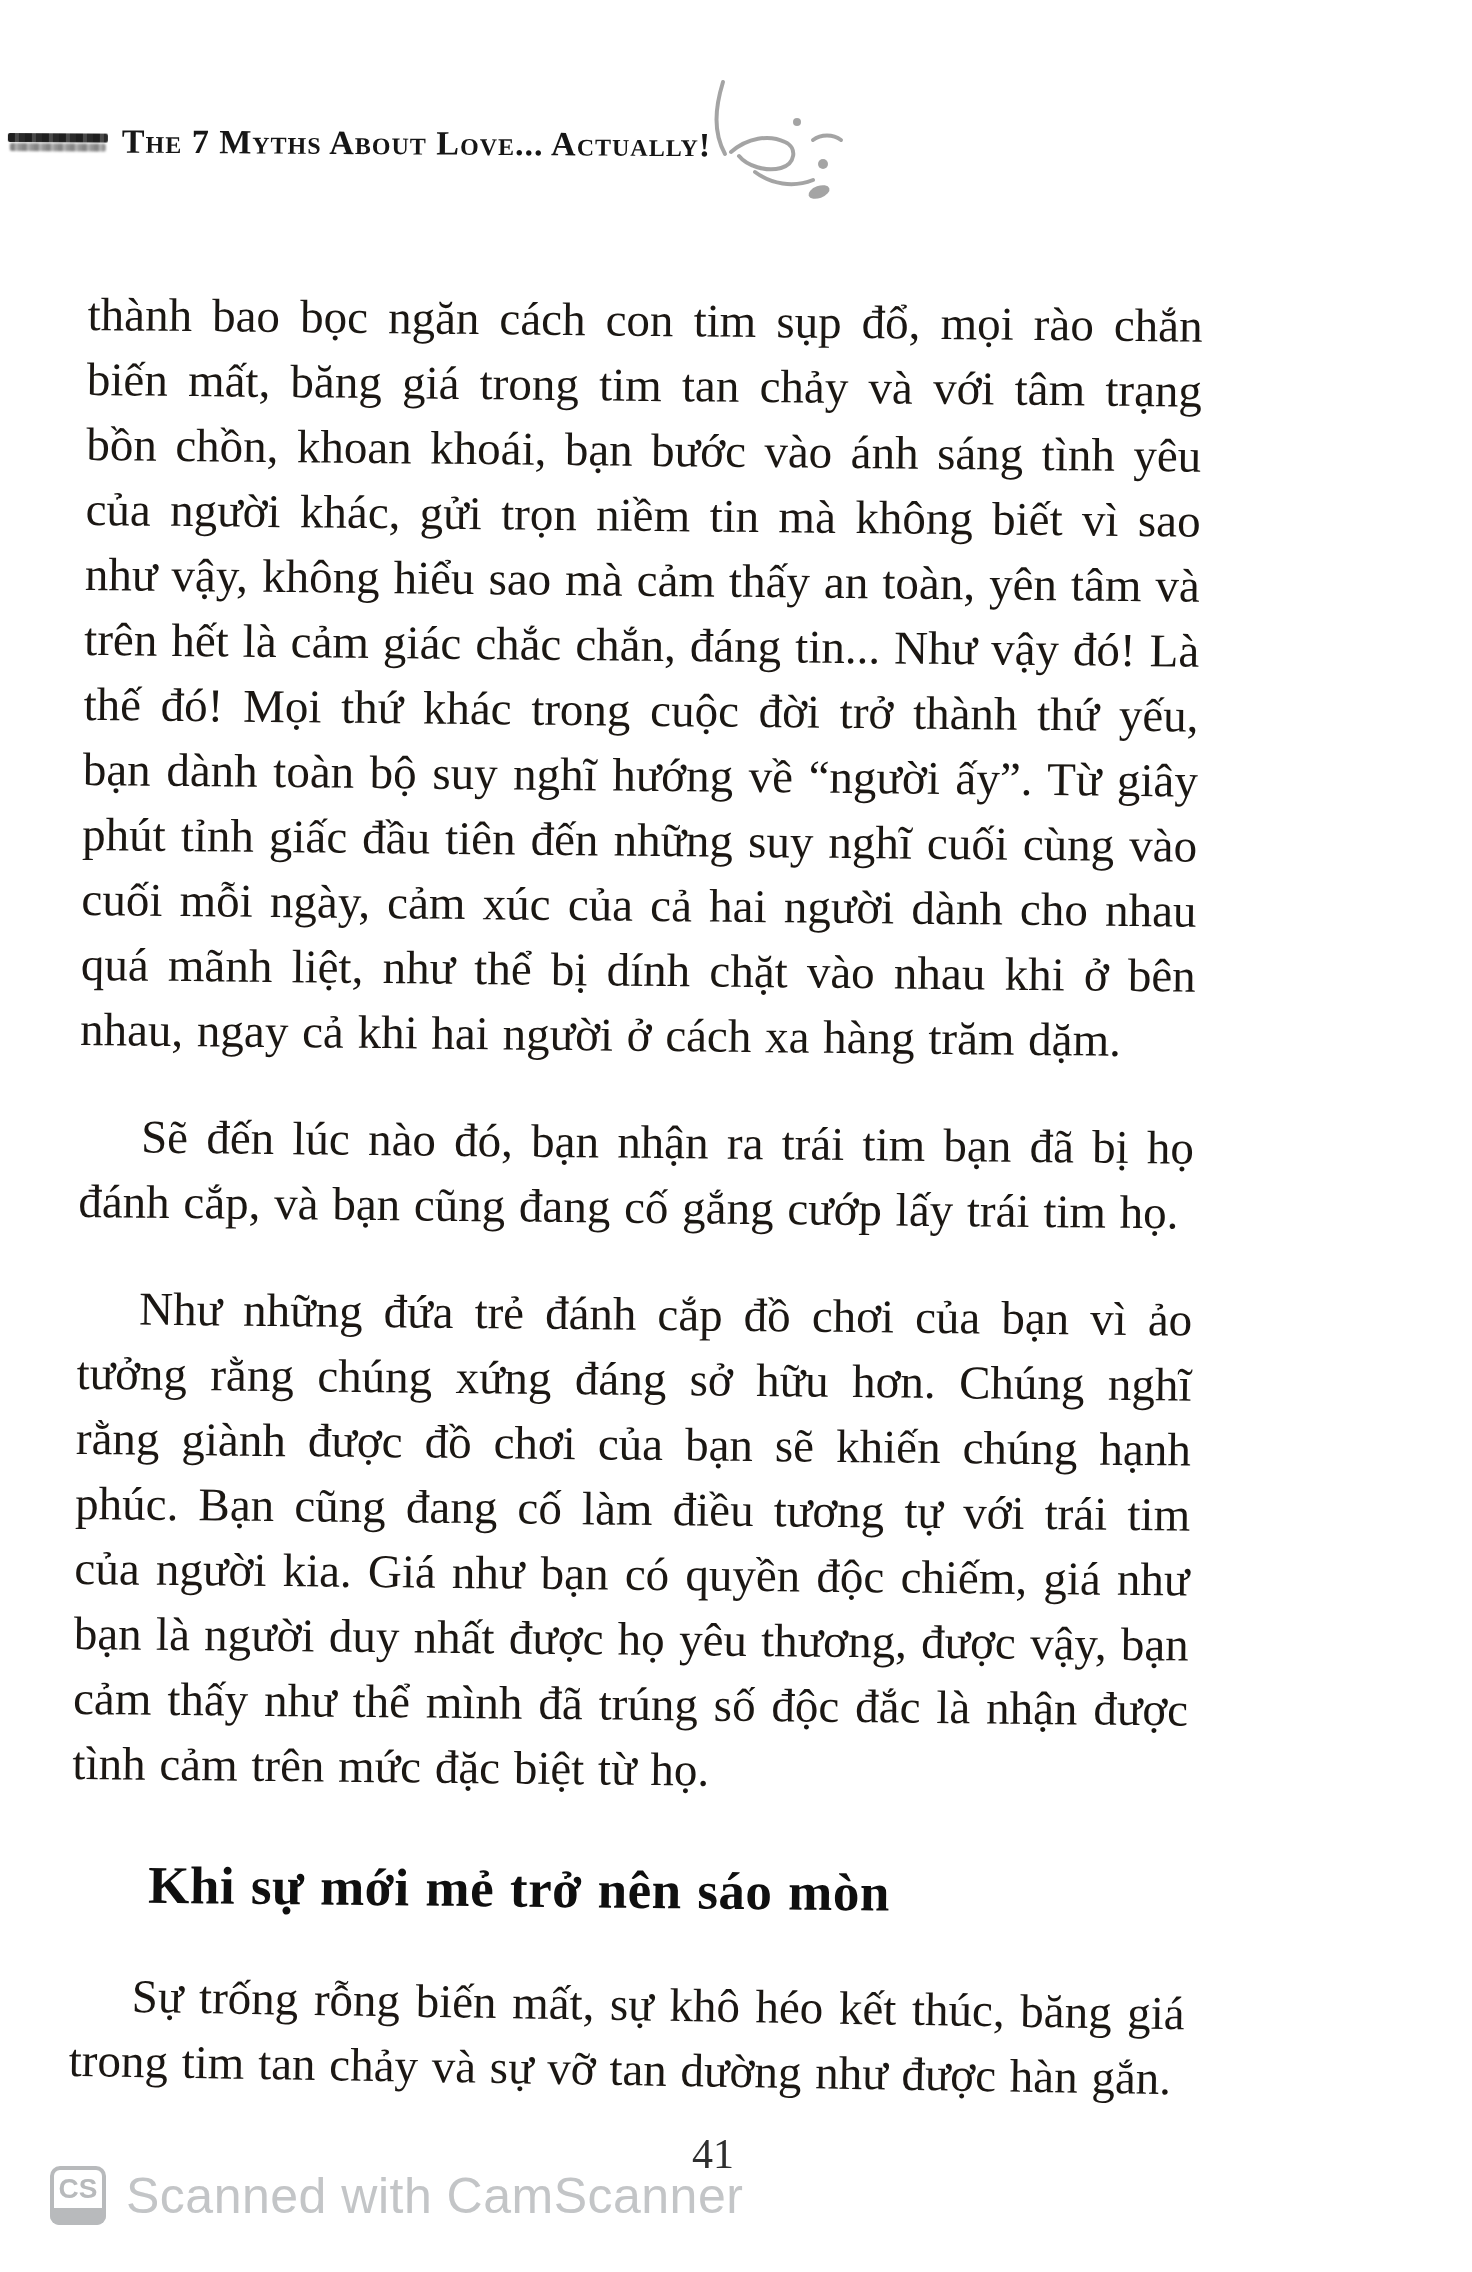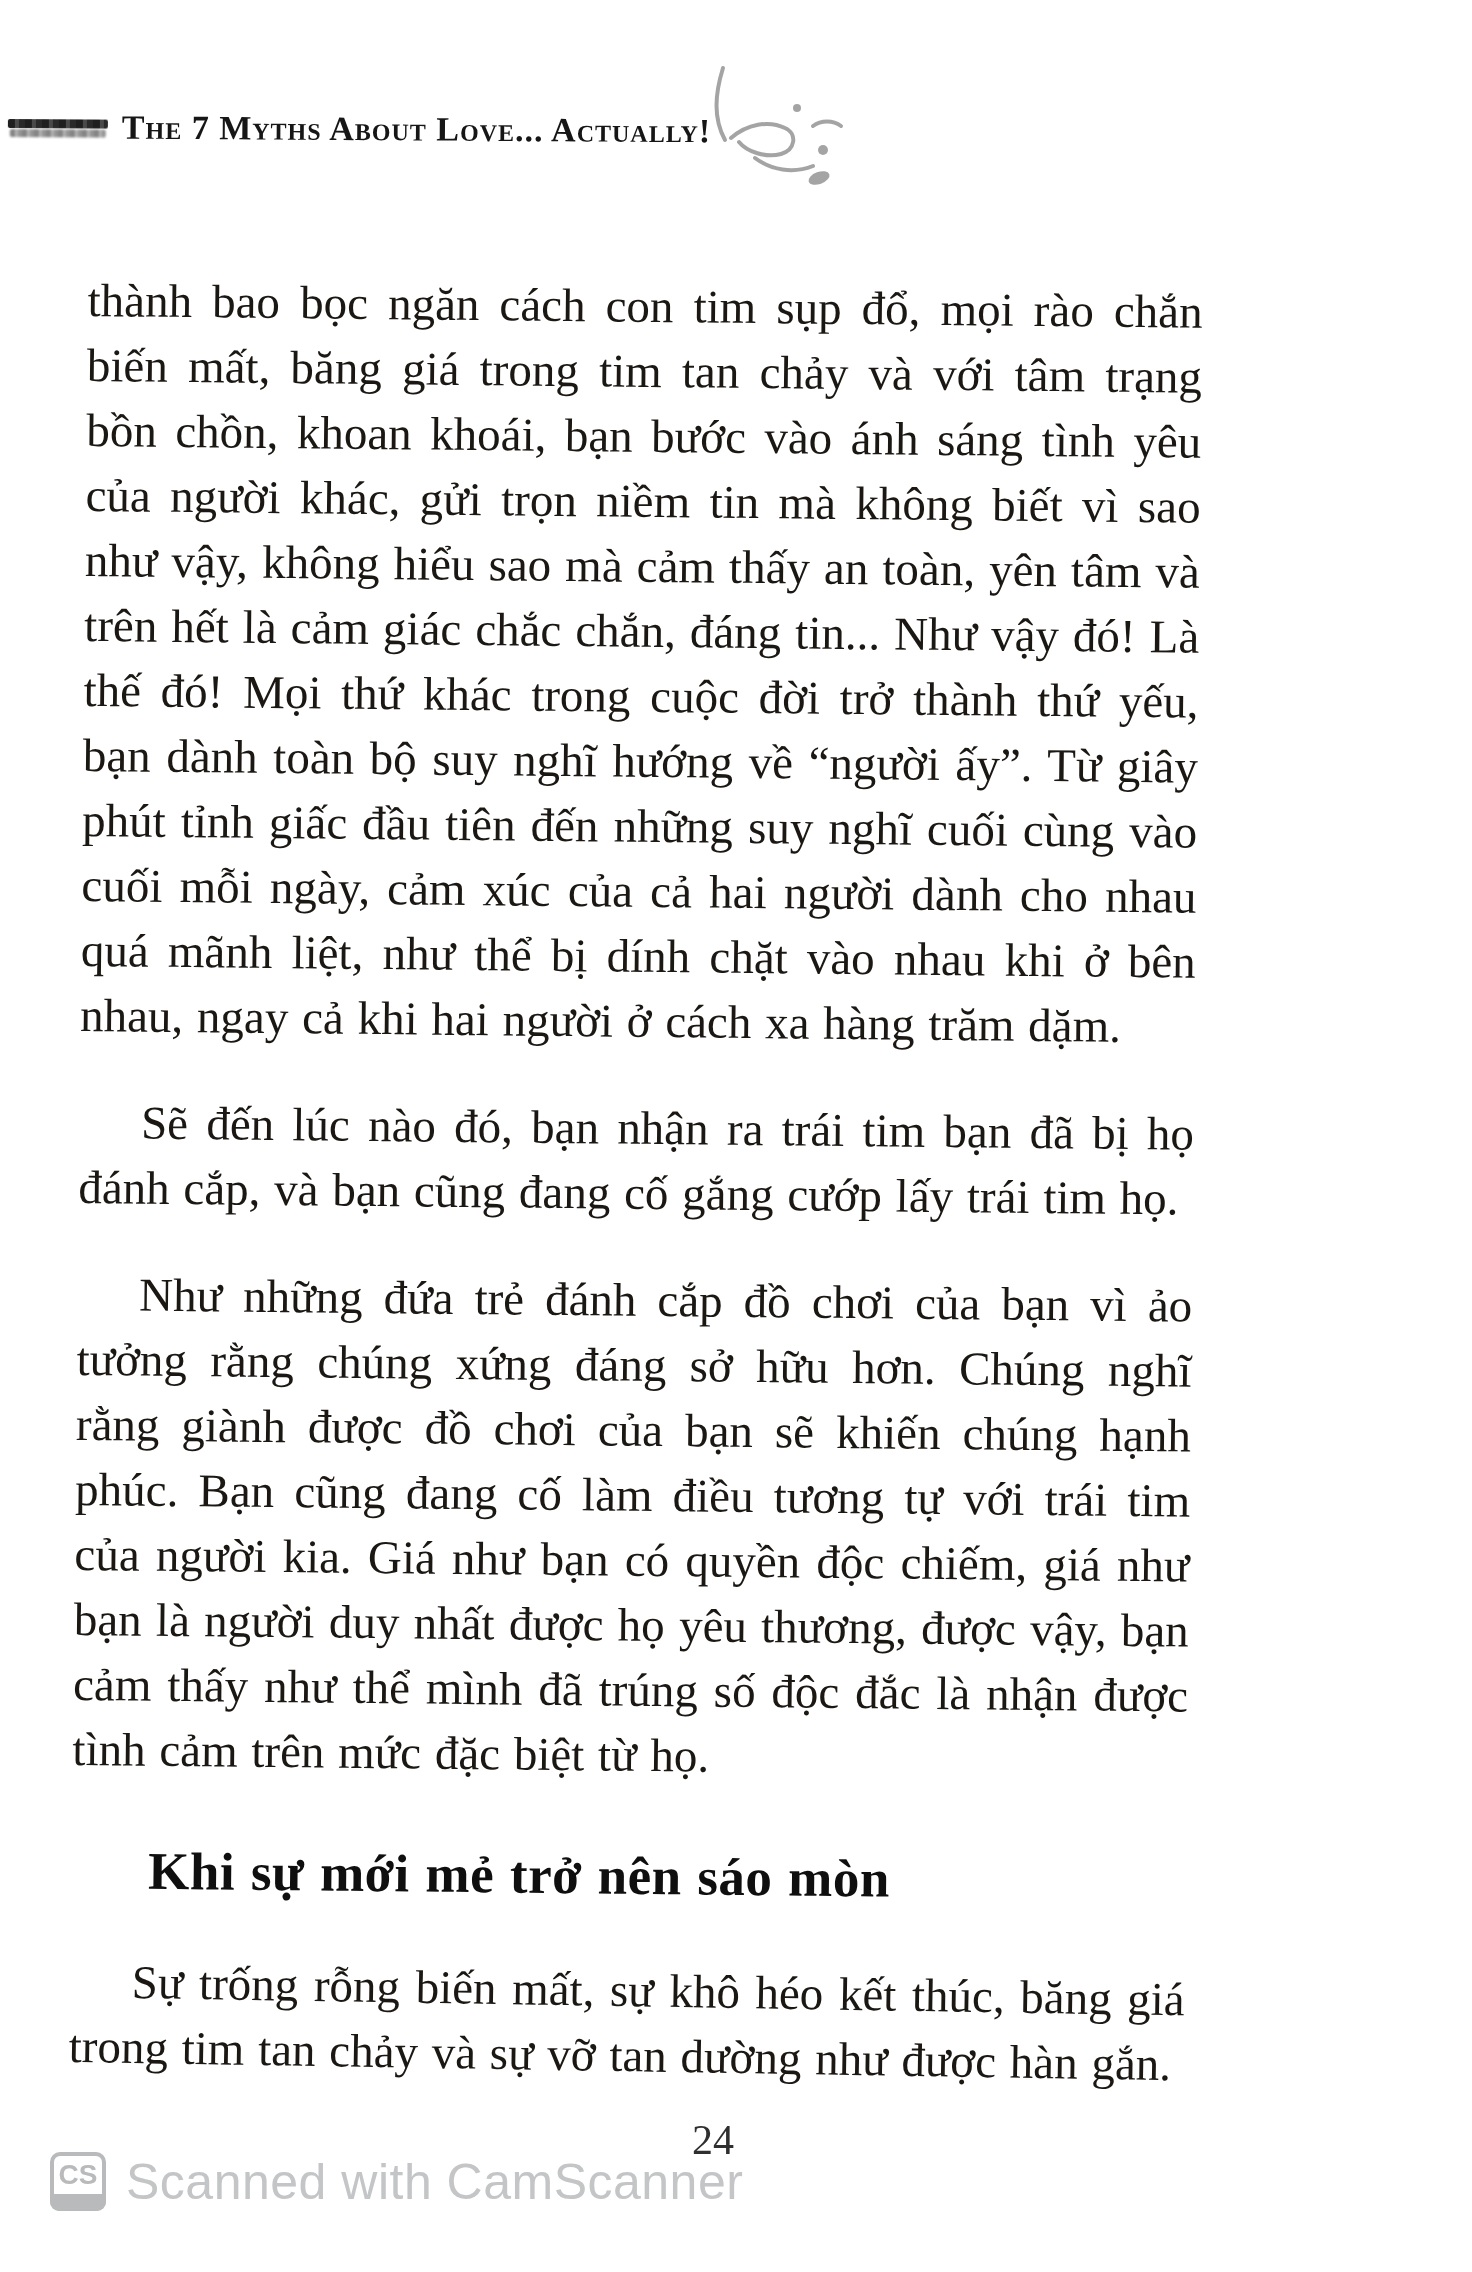--- a/index.html
+++ b/index.html
@@ -3,21 +3,21 @@
 <meta charset="utf-8">
 <style>
   html,body { margin:0; padding:0; }
   body {
     width:1472px; height:2272px;
     background:#ffffff;
     font-family:"Liberation Serif", serif;
     position:relative;
     overflow:hidden;
   }
-  .page { position:absolute; inset:0; background:#ffffff; }
+  .page { position:absolute; inset:0; background:#ffffff;margin-top:14px; }
 
   
   .running-header {
     position:absolute; left:8px; top:108px;
     display:flex; align-items:center; gap:12px;
     transform:rotate(0.35deg); transform-origin:0 0;
     white-space:nowrap;
   }
   .smudge { width:102px; height:26px; position:relative; flex:0 0 auto; }
   .smudge .s1 {
@@ -121,21 +121,21 @@
   </svg>
 
   <div class="main">
     <p>thành bao bọc ngăn cách con tim sụp đổ, mọi rào chắn biến mất, băng giá trong tim tan chảy và với tâm trạng bồn chồn, khoan khoái, bạn bước vào ánh sáng tình yêu của người khác, gửi trọn niềm tin mà không biết vì sao như vậy, không hiểu sao mà cảm thấy an toàn, yên tâm và trên hết là cảm giác chắc chắn, đáng tin... Như vậy đó! Là thế đó! Mọi thứ khác trong cuộc đời trở thành thứ yếu, bạn dành toàn bộ suy nghĩ hướng về “người ấy”. Từ giây phút tỉnh giấc đầu tiên đến những suy nghĩ cuối cùng vào cuối mỗi ngày, cảm xúc của cả hai người dành cho nhau quá mãnh liệt, như thể bị dính chặt vào nhau khi ở bên nhau, ngay cả khi hai người ở cách xa hàng trăm dặm.</p>
     <p class="gap indent">Sẽ đến lúc nào đó, bạn nhận ra trái tim bạn đã bị họ đánh cắp, và bạn cũng đang cố gắng cướp lấy trái tim họ.</p>
     <p class="gap indent">Như những đứa trẻ đánh cắp đồ chơi của bạn vì ảo tưởng rằng chúng xứng đáng sở hữu hơn. Chúng nghĩ rằng giành được đồ chơi của bạn sẽ khiến chúng hạnh phúc. Bạn cũng đang cố làm điều tương tự với trái tim của người kia. Giá như bạn có quyền độc chiếm, giá như bạn là người duy nhất được họ yêu thương, được vậy, bạn cảm thấy như thể mình đã trúng số độc đắc là nhận được tình cảm trên mức đặc biệt từ họ.</p>
     <h2 class="section-heading">Khi sự mới mẻ trở nên sáo mòn</h2>
     <p class="indent closing">Sự trống rỗng biến mất, sự khô héo kết thúc, băng giá trong tim tan chảy và sự vỡ tan dường như được hàn gắn.</p>
   </div>
 
-  <div class="page-number">24</div>
+  <div class="page-number">41</div>
 
   <div class="watermark">
     <div class="cs-logo">
       <div class="cs-text">CS</div>
       <div class="cs-bar"></div>
     </div>
     <div class="watermark-text">Scanned with CamScanner</div>
   </div>
 
 </div>

